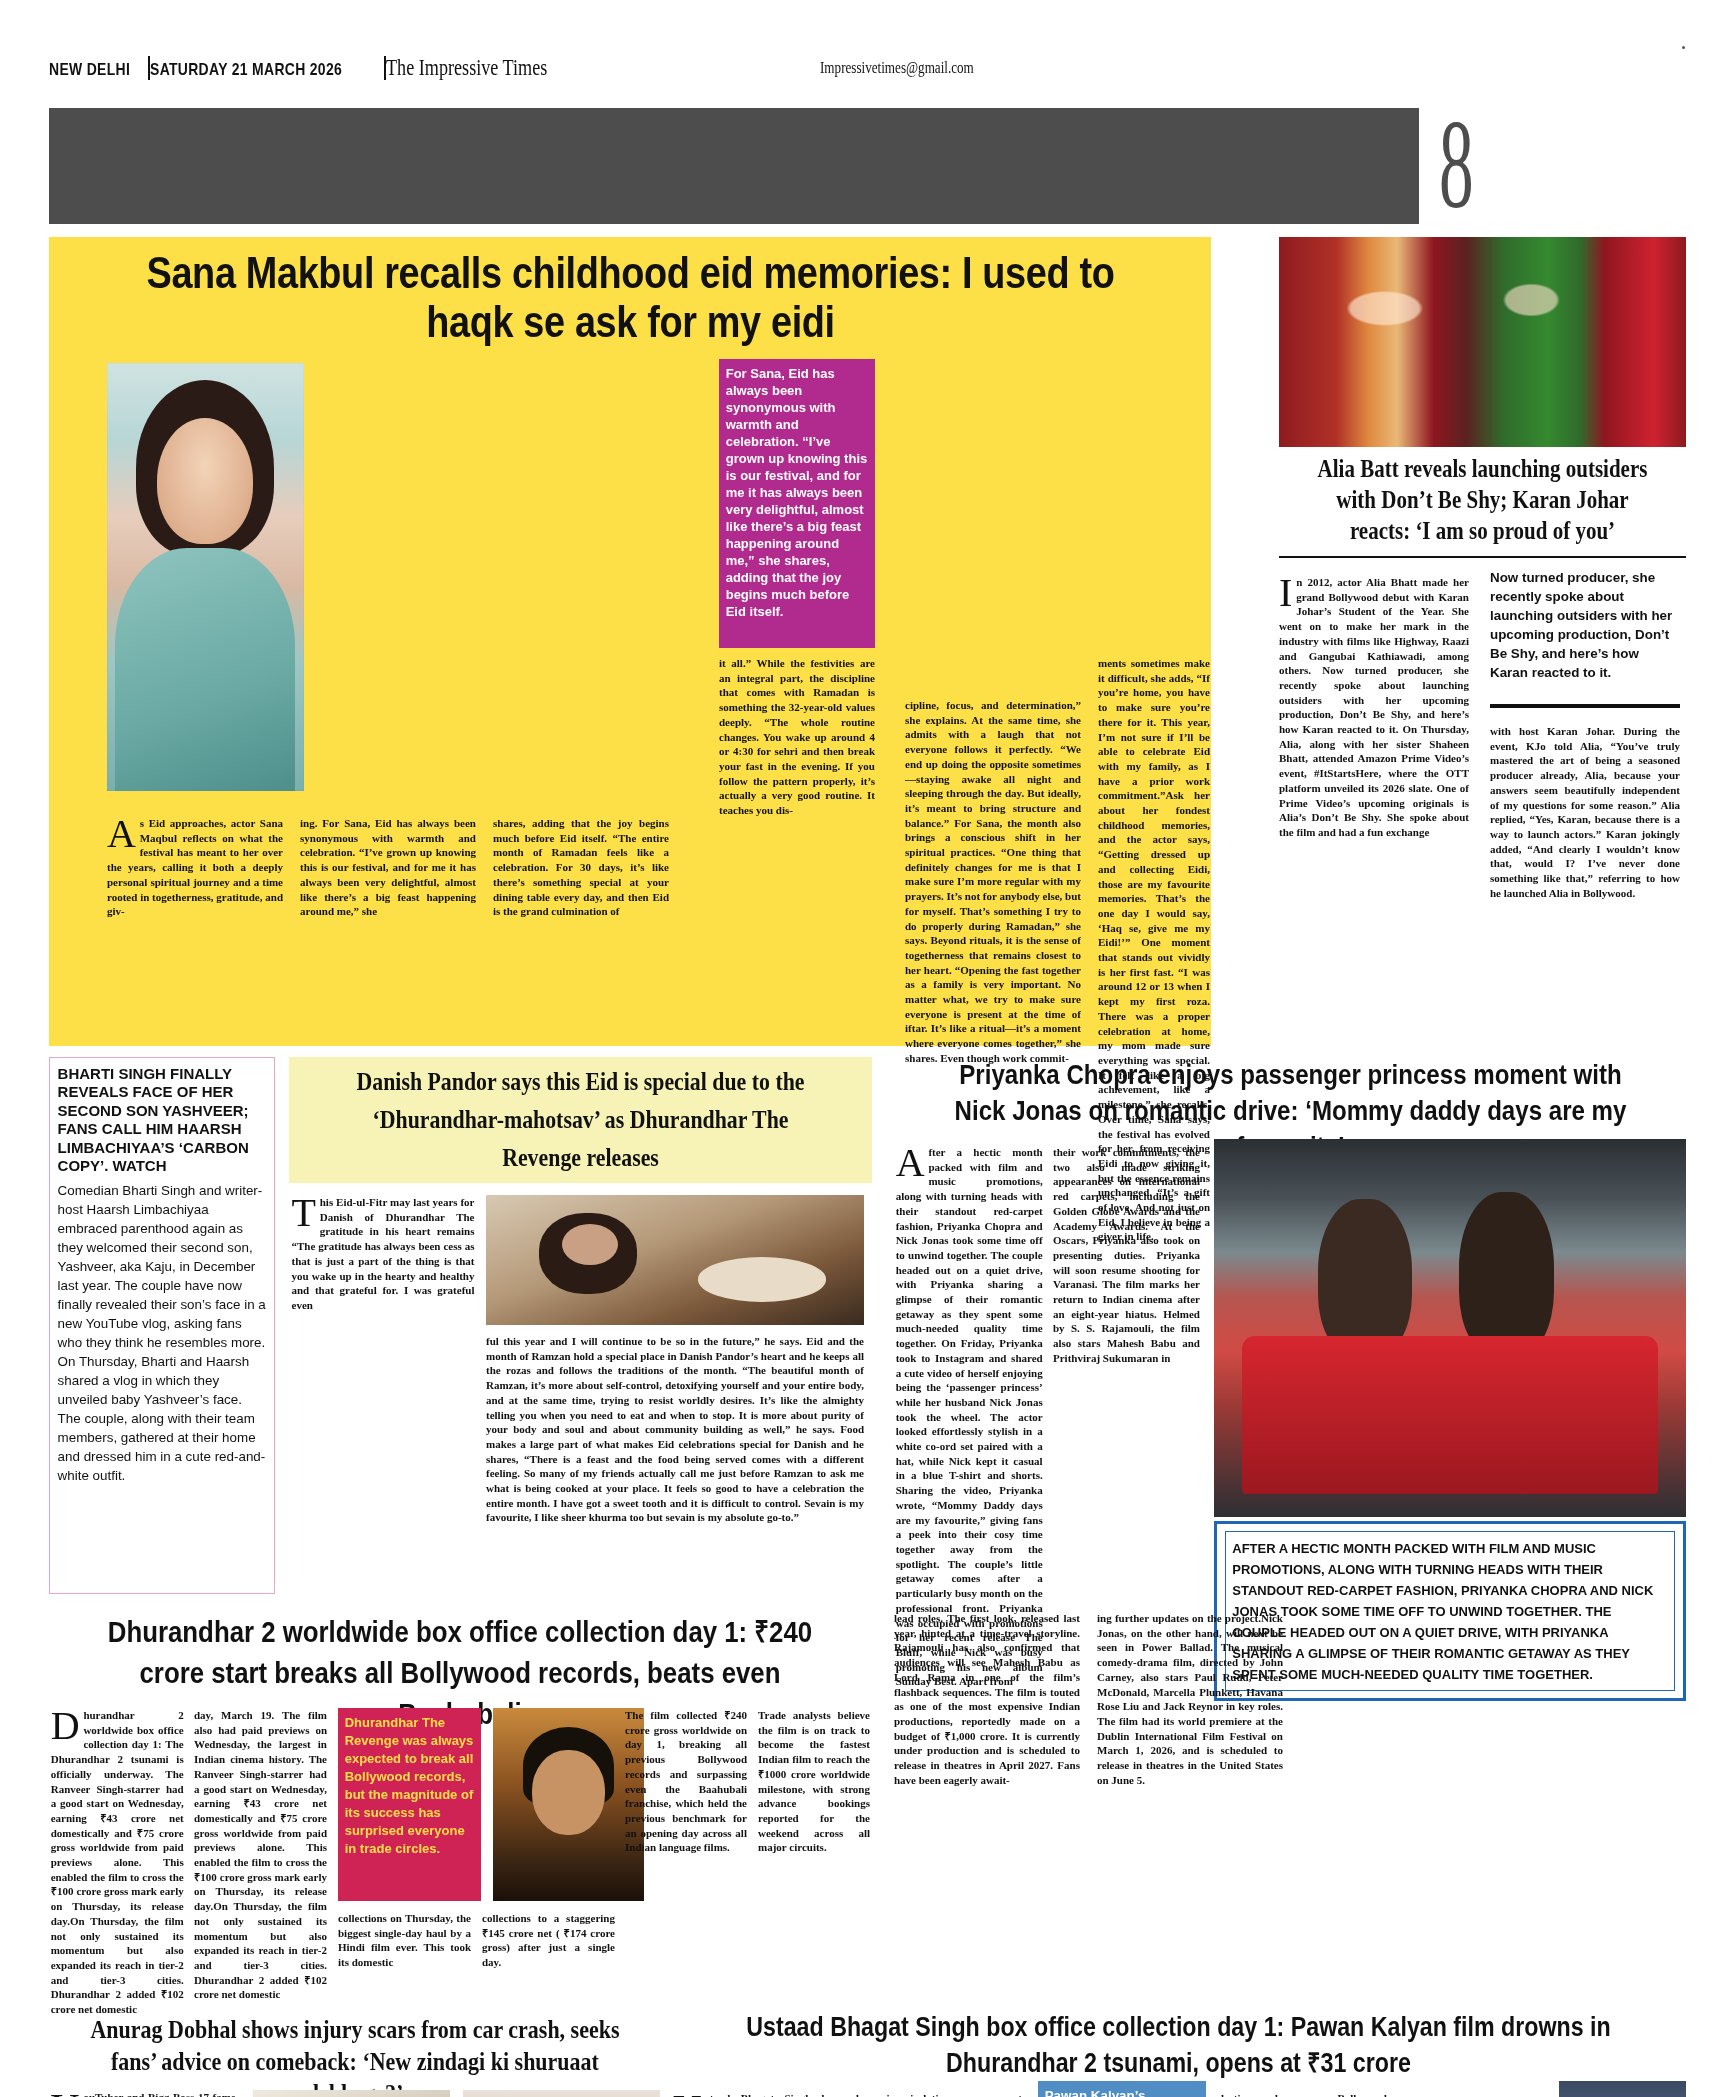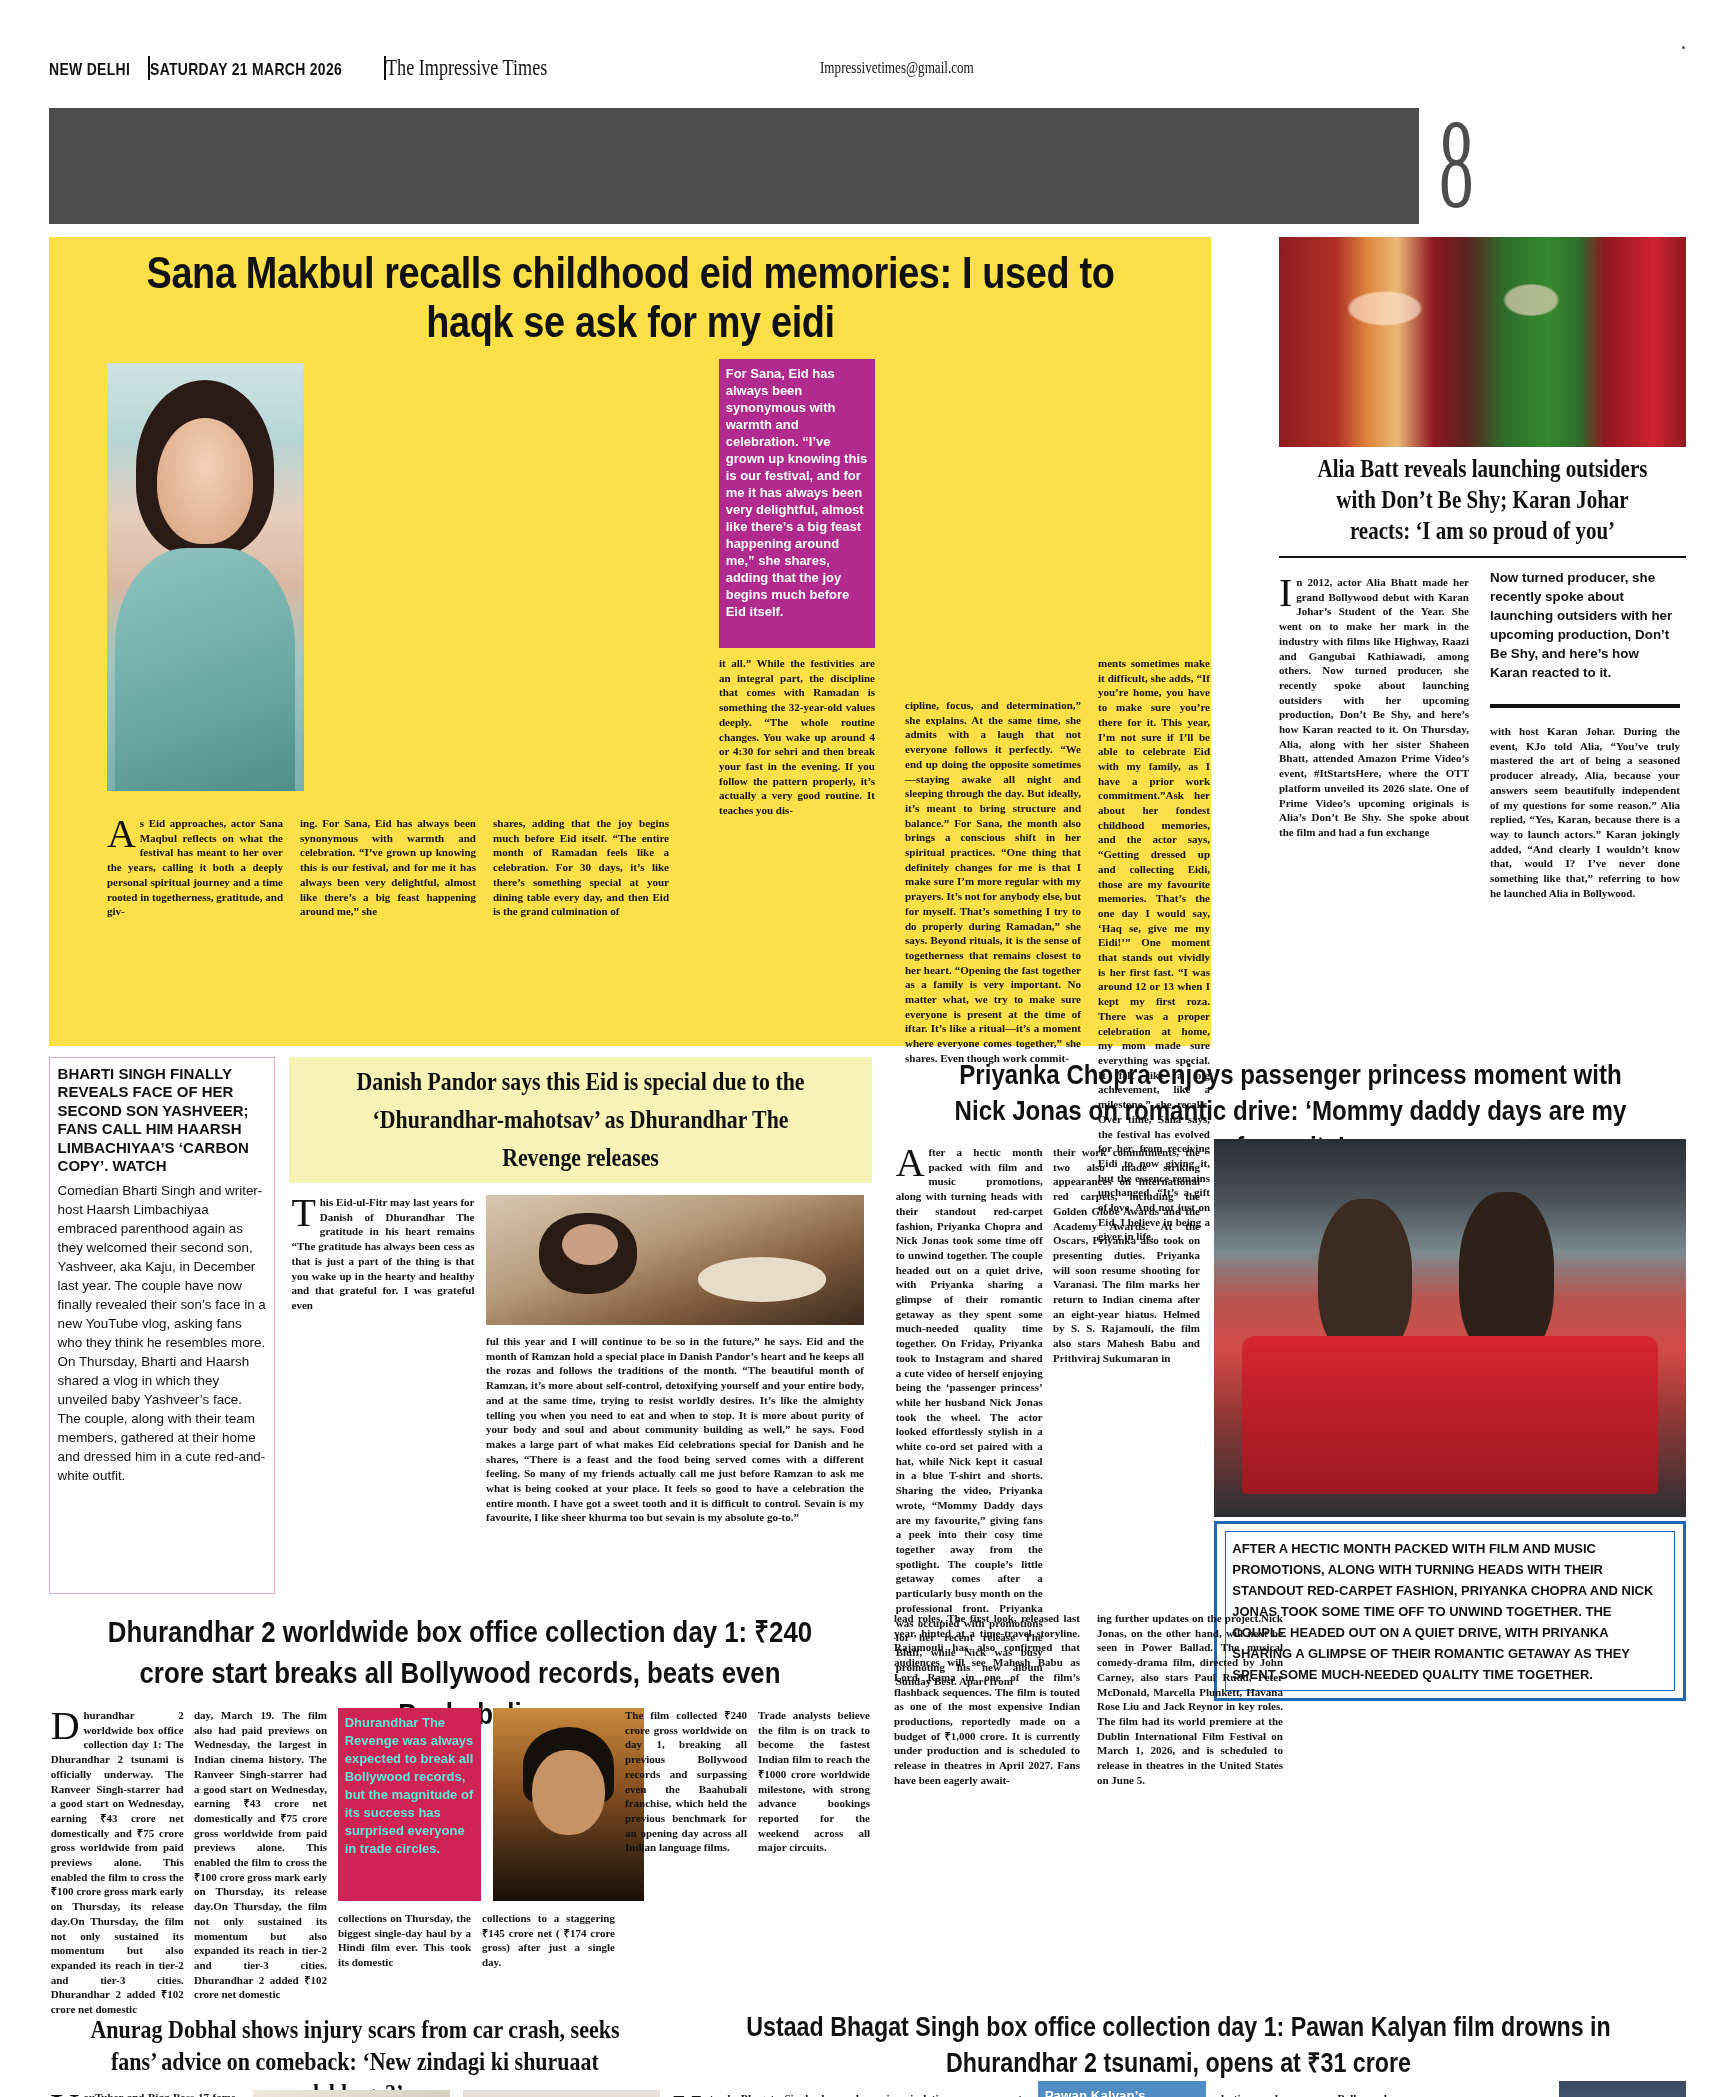--- a/index.html
+++ b/index.html
@@ -84,21 +84,21 @@
   .pcp-photo .p1{position:absolute;left:22%;top:16%;width:20%;height:42%;border-radius:45% 45% 40% 40%;background:#3a2a22;}
   .pcp-photo .p2{position:absolute;left:52%;top:14%;width:20%;height:44%;border-radius:45% 45% 40% 40%;background:#2e2119;}
   .pcp-cap{position:absolute;left:320px;top:464px;width:472px;border:3.4px solid #1f66b5;background:#fff;box-sizing:border-box;padding:6.7px 7.6px;}
   .pcp-cap .inner{border:1.3px solid #1f66b5;padding:5.9px 6.7px;font-family:"Liberation Sans",sans-serif;font-weight:700;font-size:13px;line-height:21px;}
 
   
   .dh{position:absolute;left:49px;top:1611px;width:822px;height:386px;}
   .dh-hl{position:absolute;left:0;top:0;width:822px;font-size:30px;line-height:41px;}
   .dh-c1{position:absolute;left:1.7px;top:97px;width:133px;}
   .dh-c2{position:absolute;left:145px;top:97px;width:133px;}
-  .dh-pull{position:absolute;left:289px;top:97px;width:143px;background:#cf2255;color:#5eead4;font-family:"Liberation Sans",sans-serif;font-weight:700;font-size:13px;line-height:18px;padding:5.9px 6.7px;box-sizing:border-box;height:193px;}
+  .dh-pull{position:absolute;left:289px;top:97px;width:143px;background:#cf2255;color:#fde047;font-family:"Liberation Sans",sans-serif;font-weight:700;font-size:13px;line-height:18px;padding:5.9px 6.7px;box-sizing:border-box;height:193px;}
   .dh-photo{position:absolute;left:444px;top:97px;width:151px;height:193px;background:linear-gradient(180deg,#c98a3d,#8a5220 40%,#3a2513 80%,#1a1008);}
   .dh-photo .f{position:absolute;left:26%;top:22%;width:48%;height:44%;border-radius:48%;background:#c79264;}
   .dh-photo .h{position:absolute;left:20%;top:10%;width:60%;height:40%;border-radius:50% 50% 20% 20%;background:#16100a;}
   .dh-c3{position:absolute;left:289px;top:300px;width:133px;}
   .dh-c4{position:absolute;left:433px;top:300px;width:133px;}
   .dh-c5{position:absolute;left:576px;top:97px;width:122px;}
   .dh-c6{position:absolute;left:709px;top:97px;width:112px;}
 
   .bb{position:absolute;left:894px;top:1611px;width:793px;height:386px;}
   .bb-c1{position:absolute;left:0px;top:0px;width:186px;}

